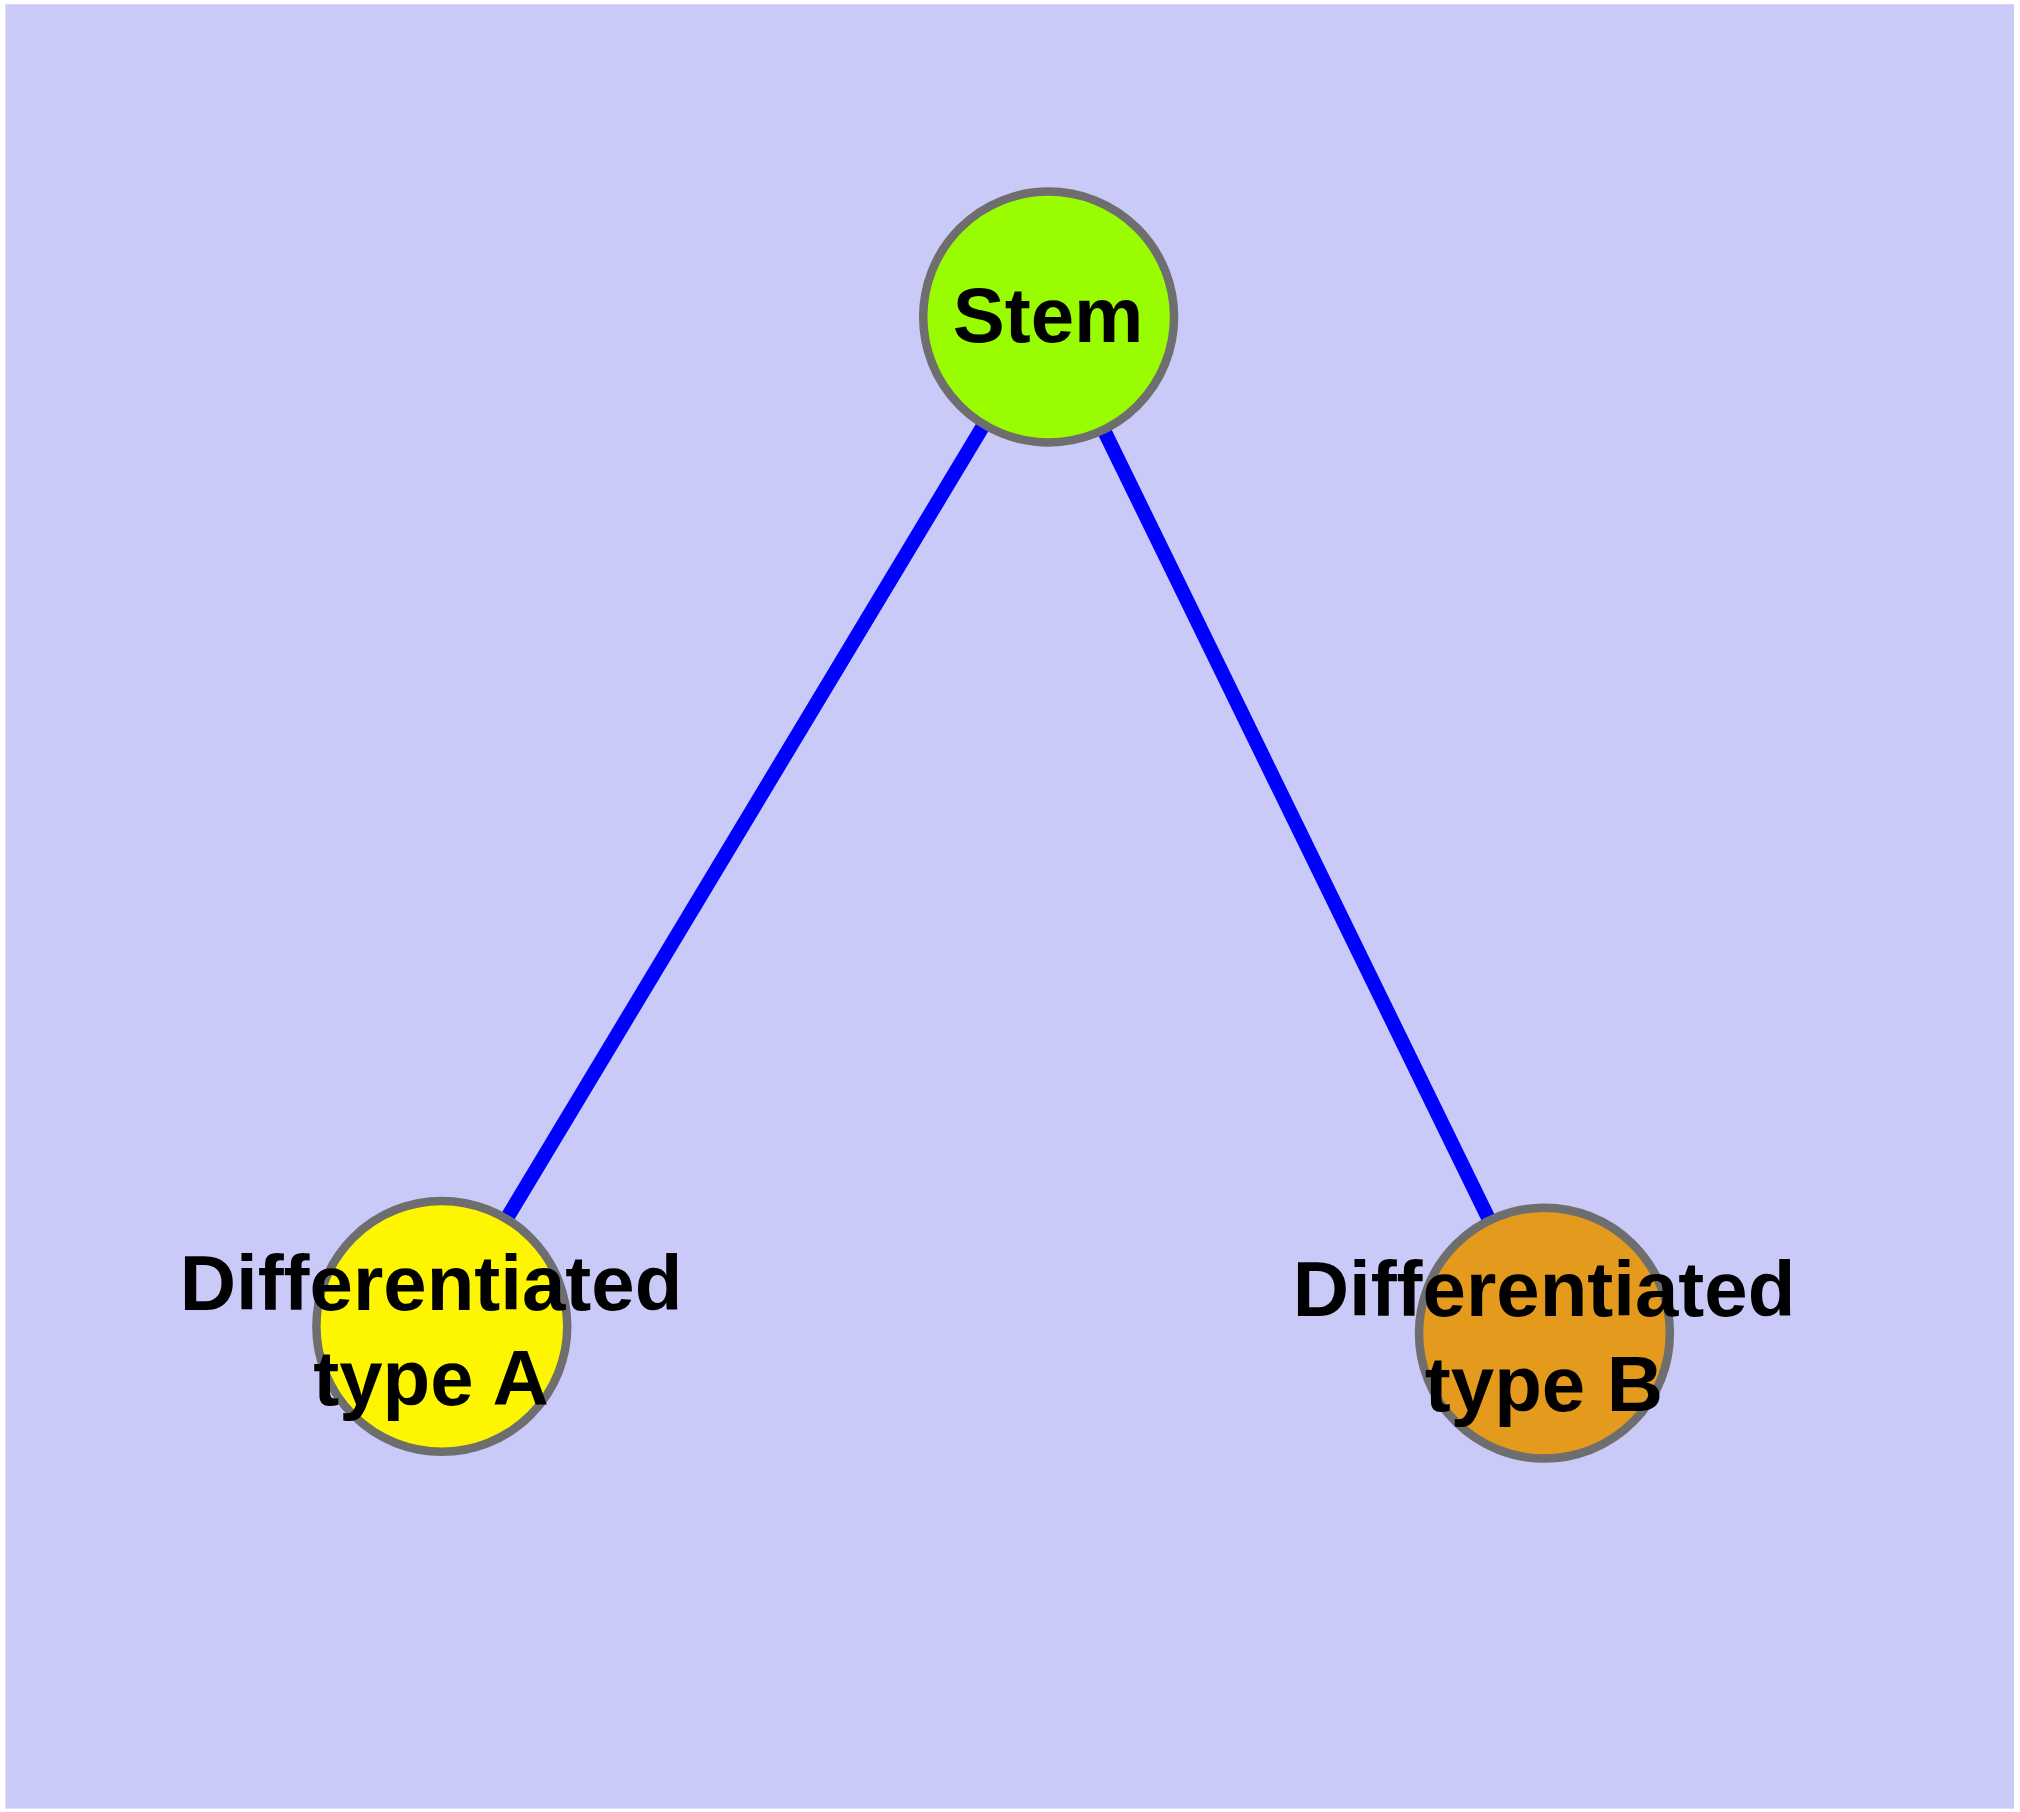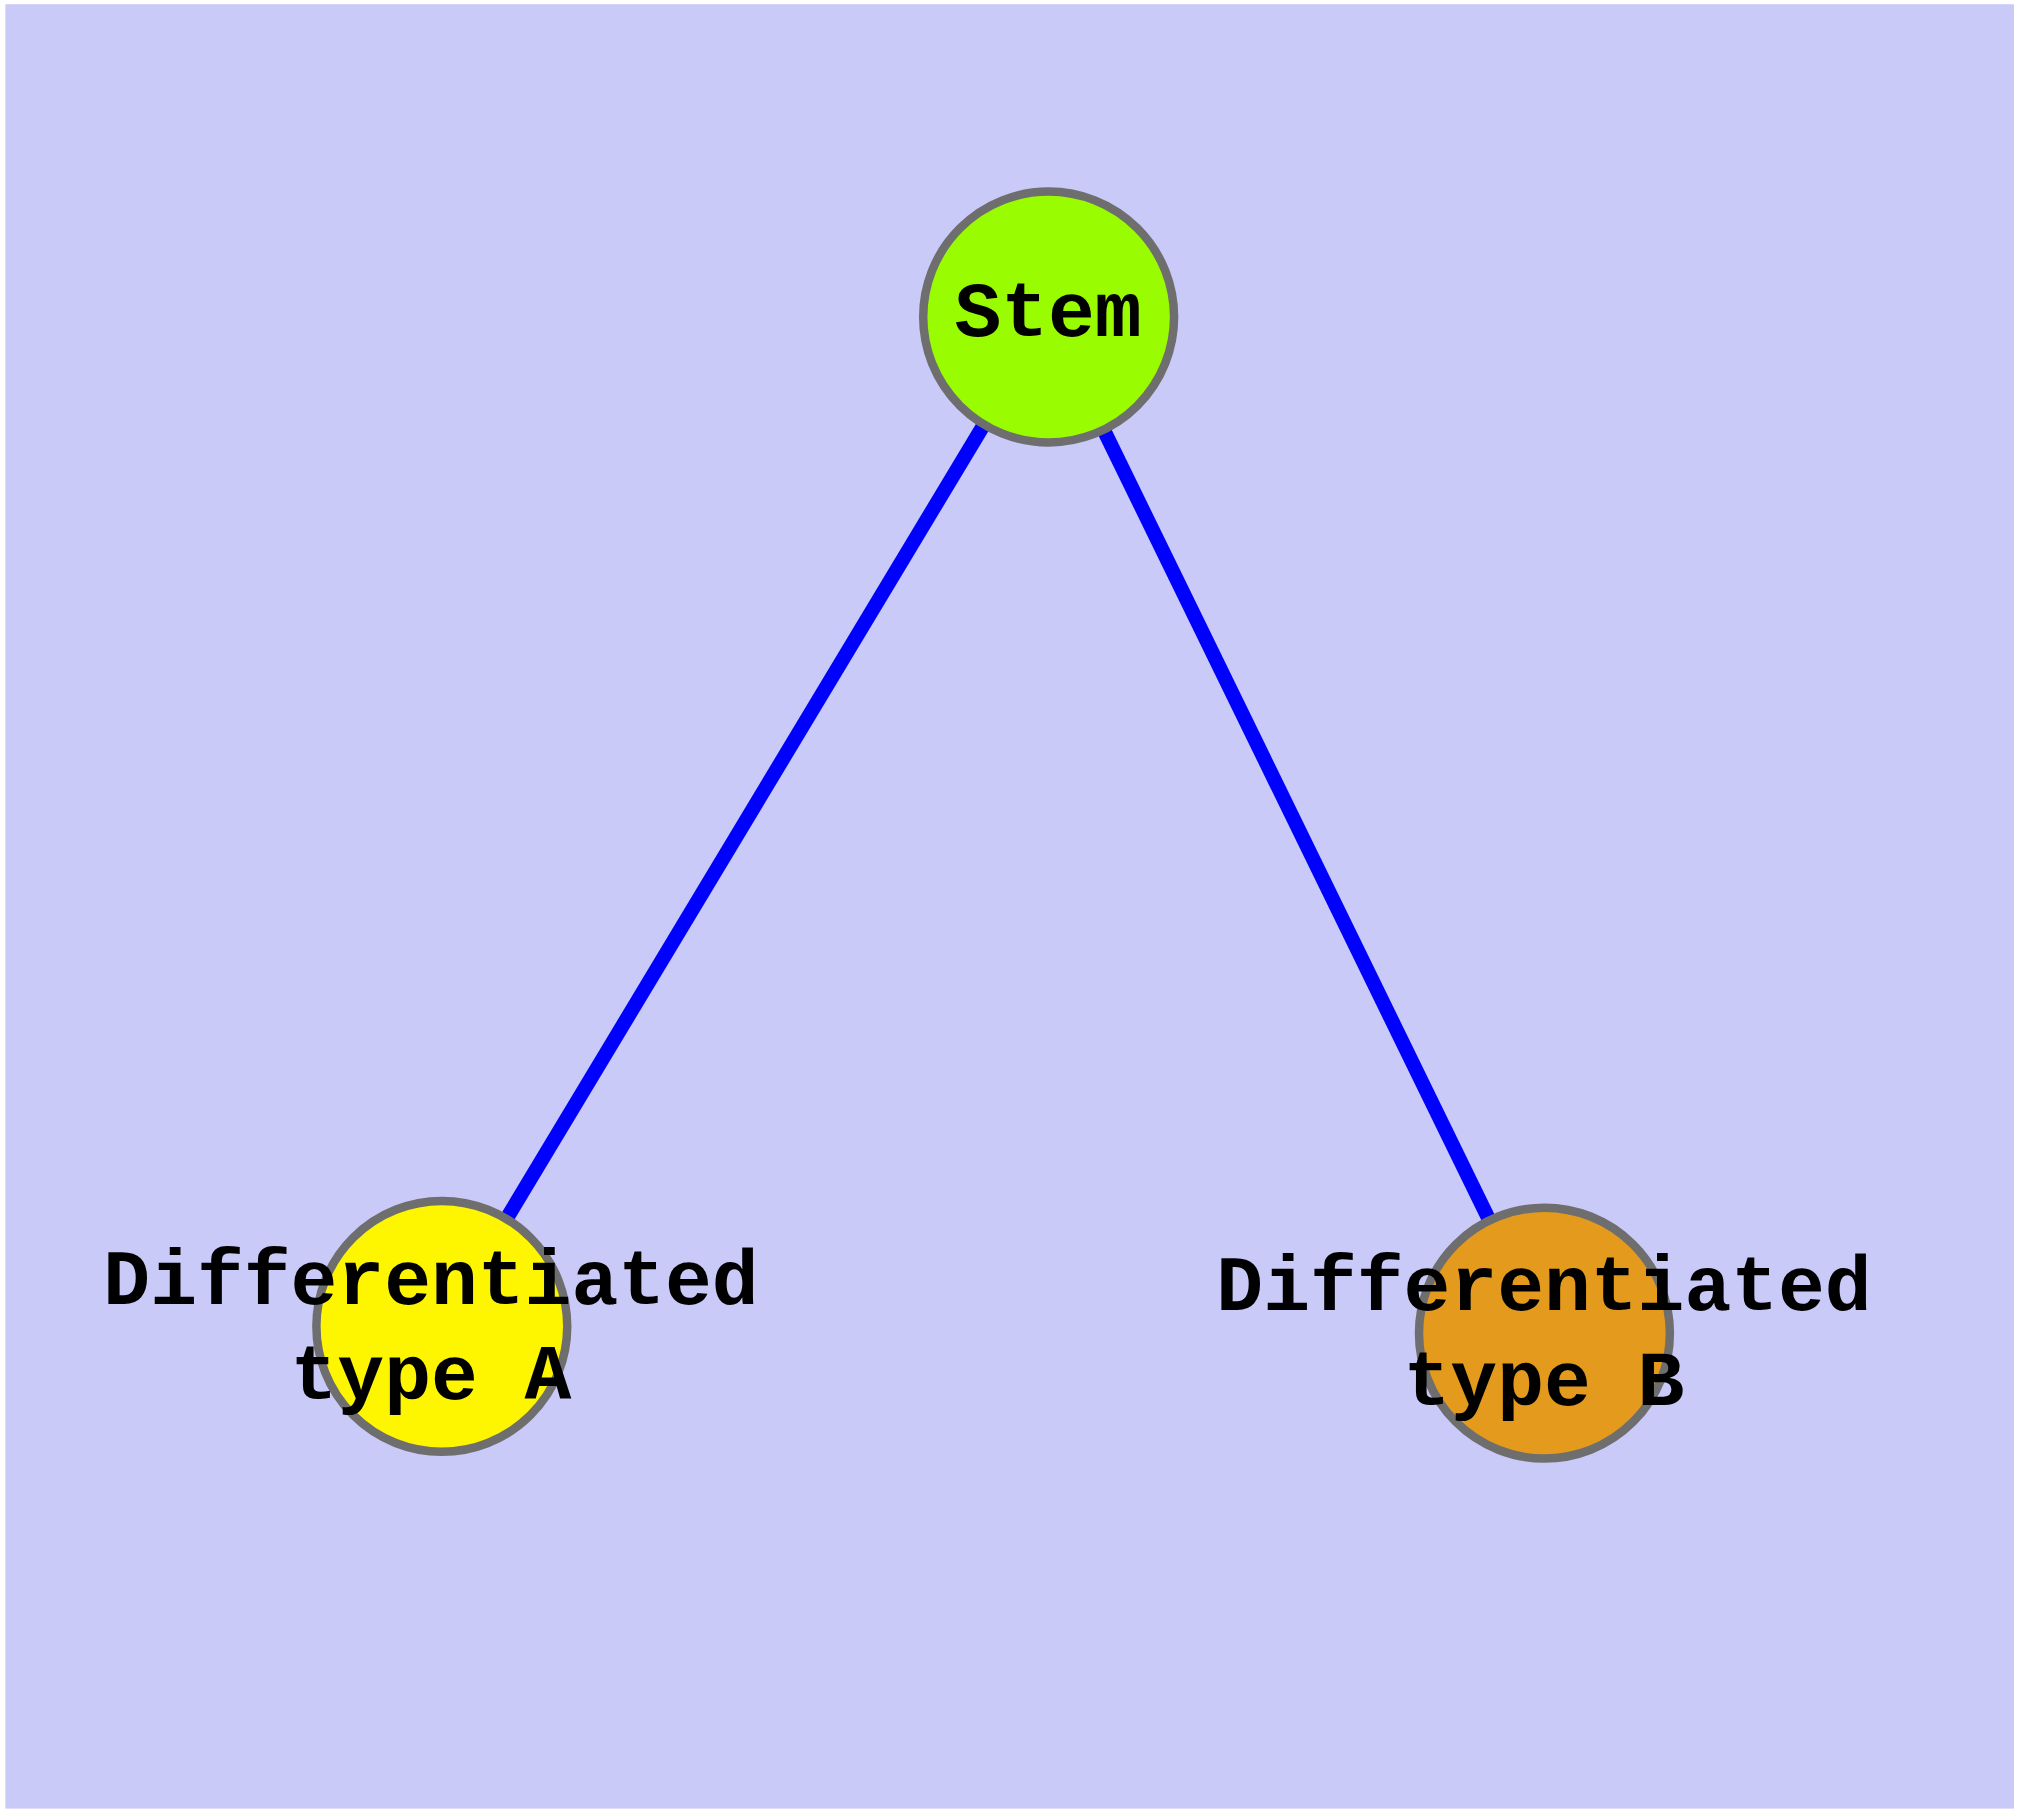--- a/index.html
+++ b/index.html
@@ -6,21 +6,21 @@
     margin: 0;
     padding: 0;
     background: #ffffff;
   }
   .stage {
     position: relative;
     width: 2021px;
     height: 1812px;
     background: #ffffff;
     overflow: hidden;
-    font-family: Liberation Mono, monospace;
+    font-family: Liberation Sans, sans-serif;
   }
   .shapes {
     position: absolute;
     left: 0;
     top: 0;
     display: block;
   }
   .node-label {
     position: absolute;
     transform: translate(-50%, -50%);

